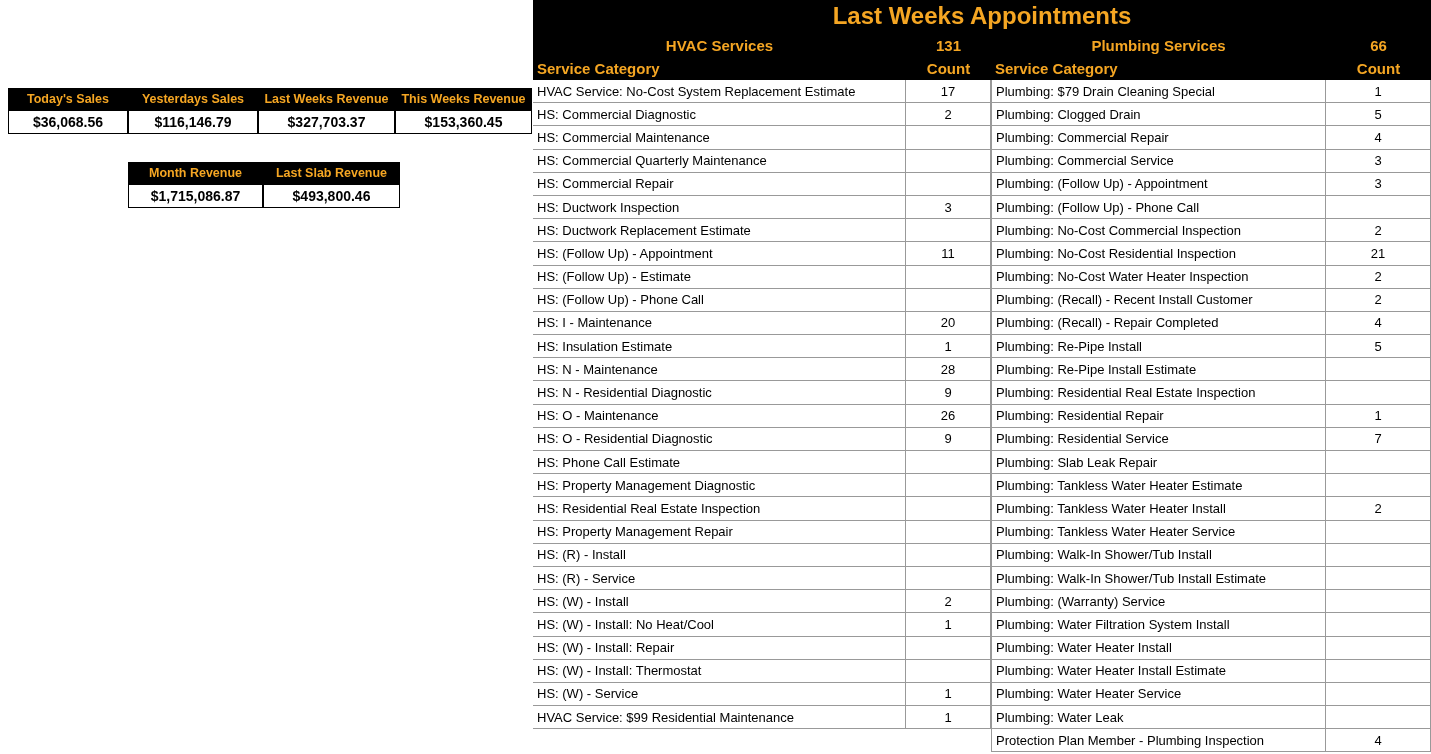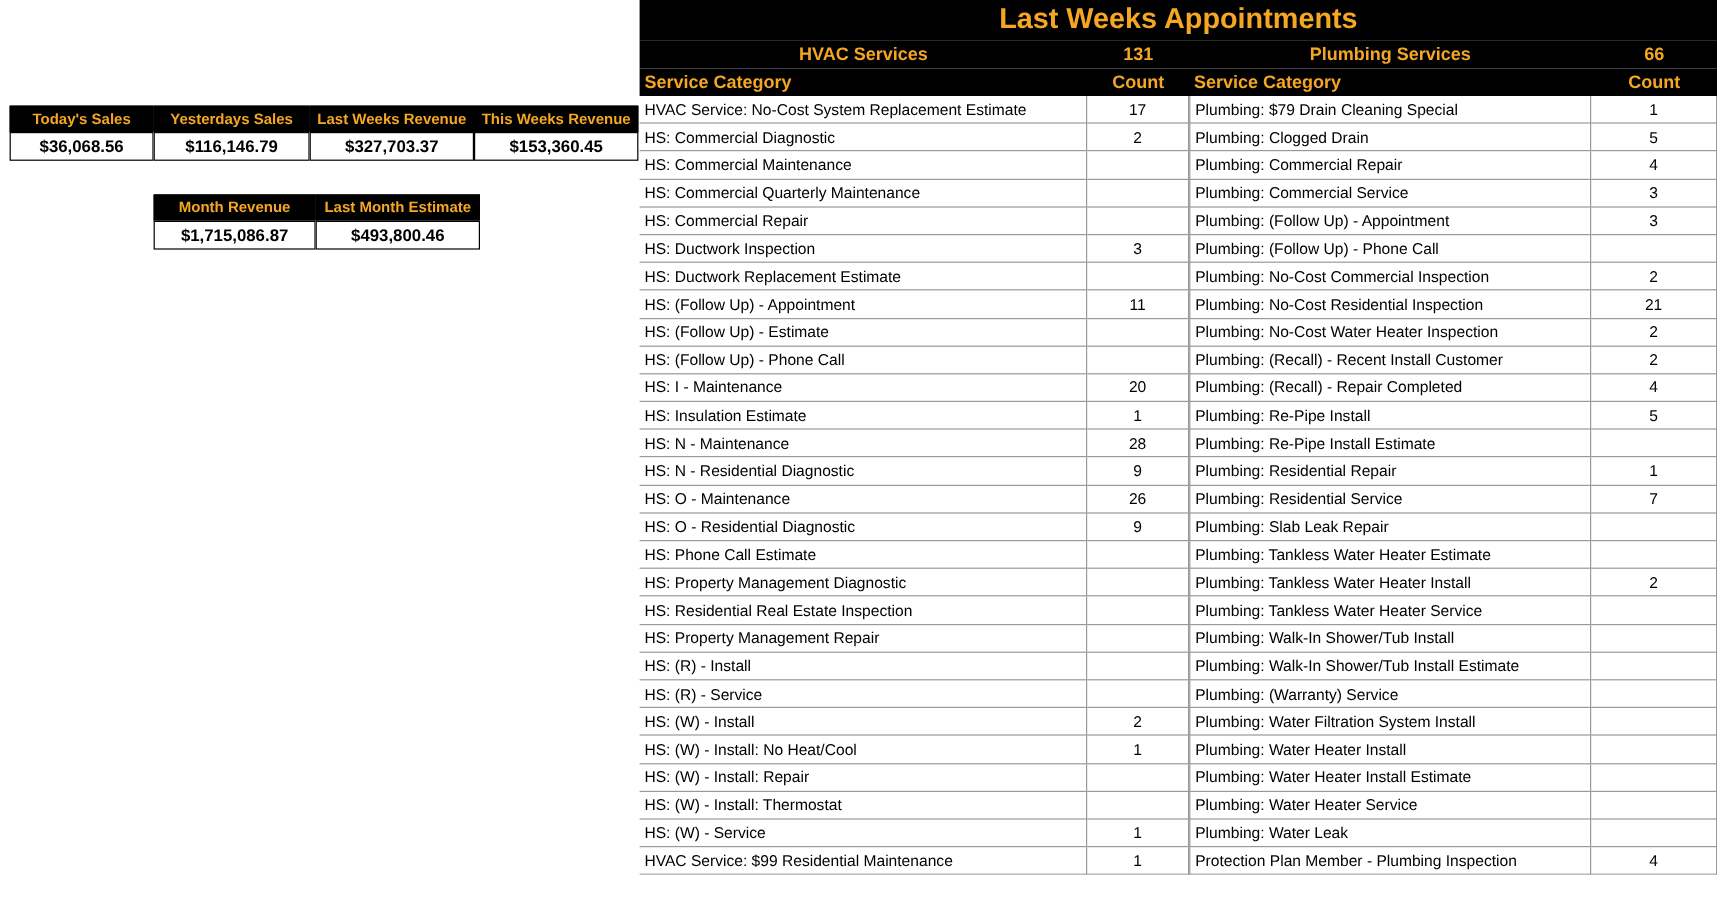--- a/index.html
+++ b/index.html
@@ -173,21 +173,21 @@
         <div class="rev-value">$153,360.45</div>
       </div>
     </div>
 
     <div class="rev-row2">
       <div class="rev-cell">
         <div class="rev-header">Month Revenue</div>
         <div class="rev-value">$1,715,086.87</div>
       </div>
       <div class="rev-cell">
-        <div class="rev-header">Last Month Estimate</div>
+        <div class="rev-header">Last Slab Revenue</div>
         <div class="rev-value">$493,800.46</div>
       </div>
     </div>
   </div>
 
   <div class="right-panel">
     <div class="title-banner">Last Weeks Appointments</div>
 
     <div class="sub-header-row">
       <div class="svc-name hvac-name">HVAC Services</div>
@@ -365,20 +365,24 @@
           </div>
           <div class="data-row">
             <div class="cat">Plumbing: Re-Pipe Install</div>
             <div class="cnt">5</div>
           </div>
           <div class="data-row">
             <div class="cat">Plumbing: Re-Pipe Install Estimate</div>
             <div class="cnt"></div>
           </div>
           <div class="data-row">
+            <div class="cat">Plumbing: Residential Real Estate Inspection</div>
+            <div class="cnt"></div>
+          </div>
+          <div class="data-row">
             <div class="cat">Plumbing: Residential Repair</div>
             <div class="cnt">1</div>
           </div>
           <div class="data-row">
             <div class="cat">Plumbing: Residential Service</div>
             <div class="cnt">7</div>
           </div>
           <div class="data-row">
             <div class="cat">Plumbing: Slab Leak Repair</div>
             <div class="cnt"></div>

